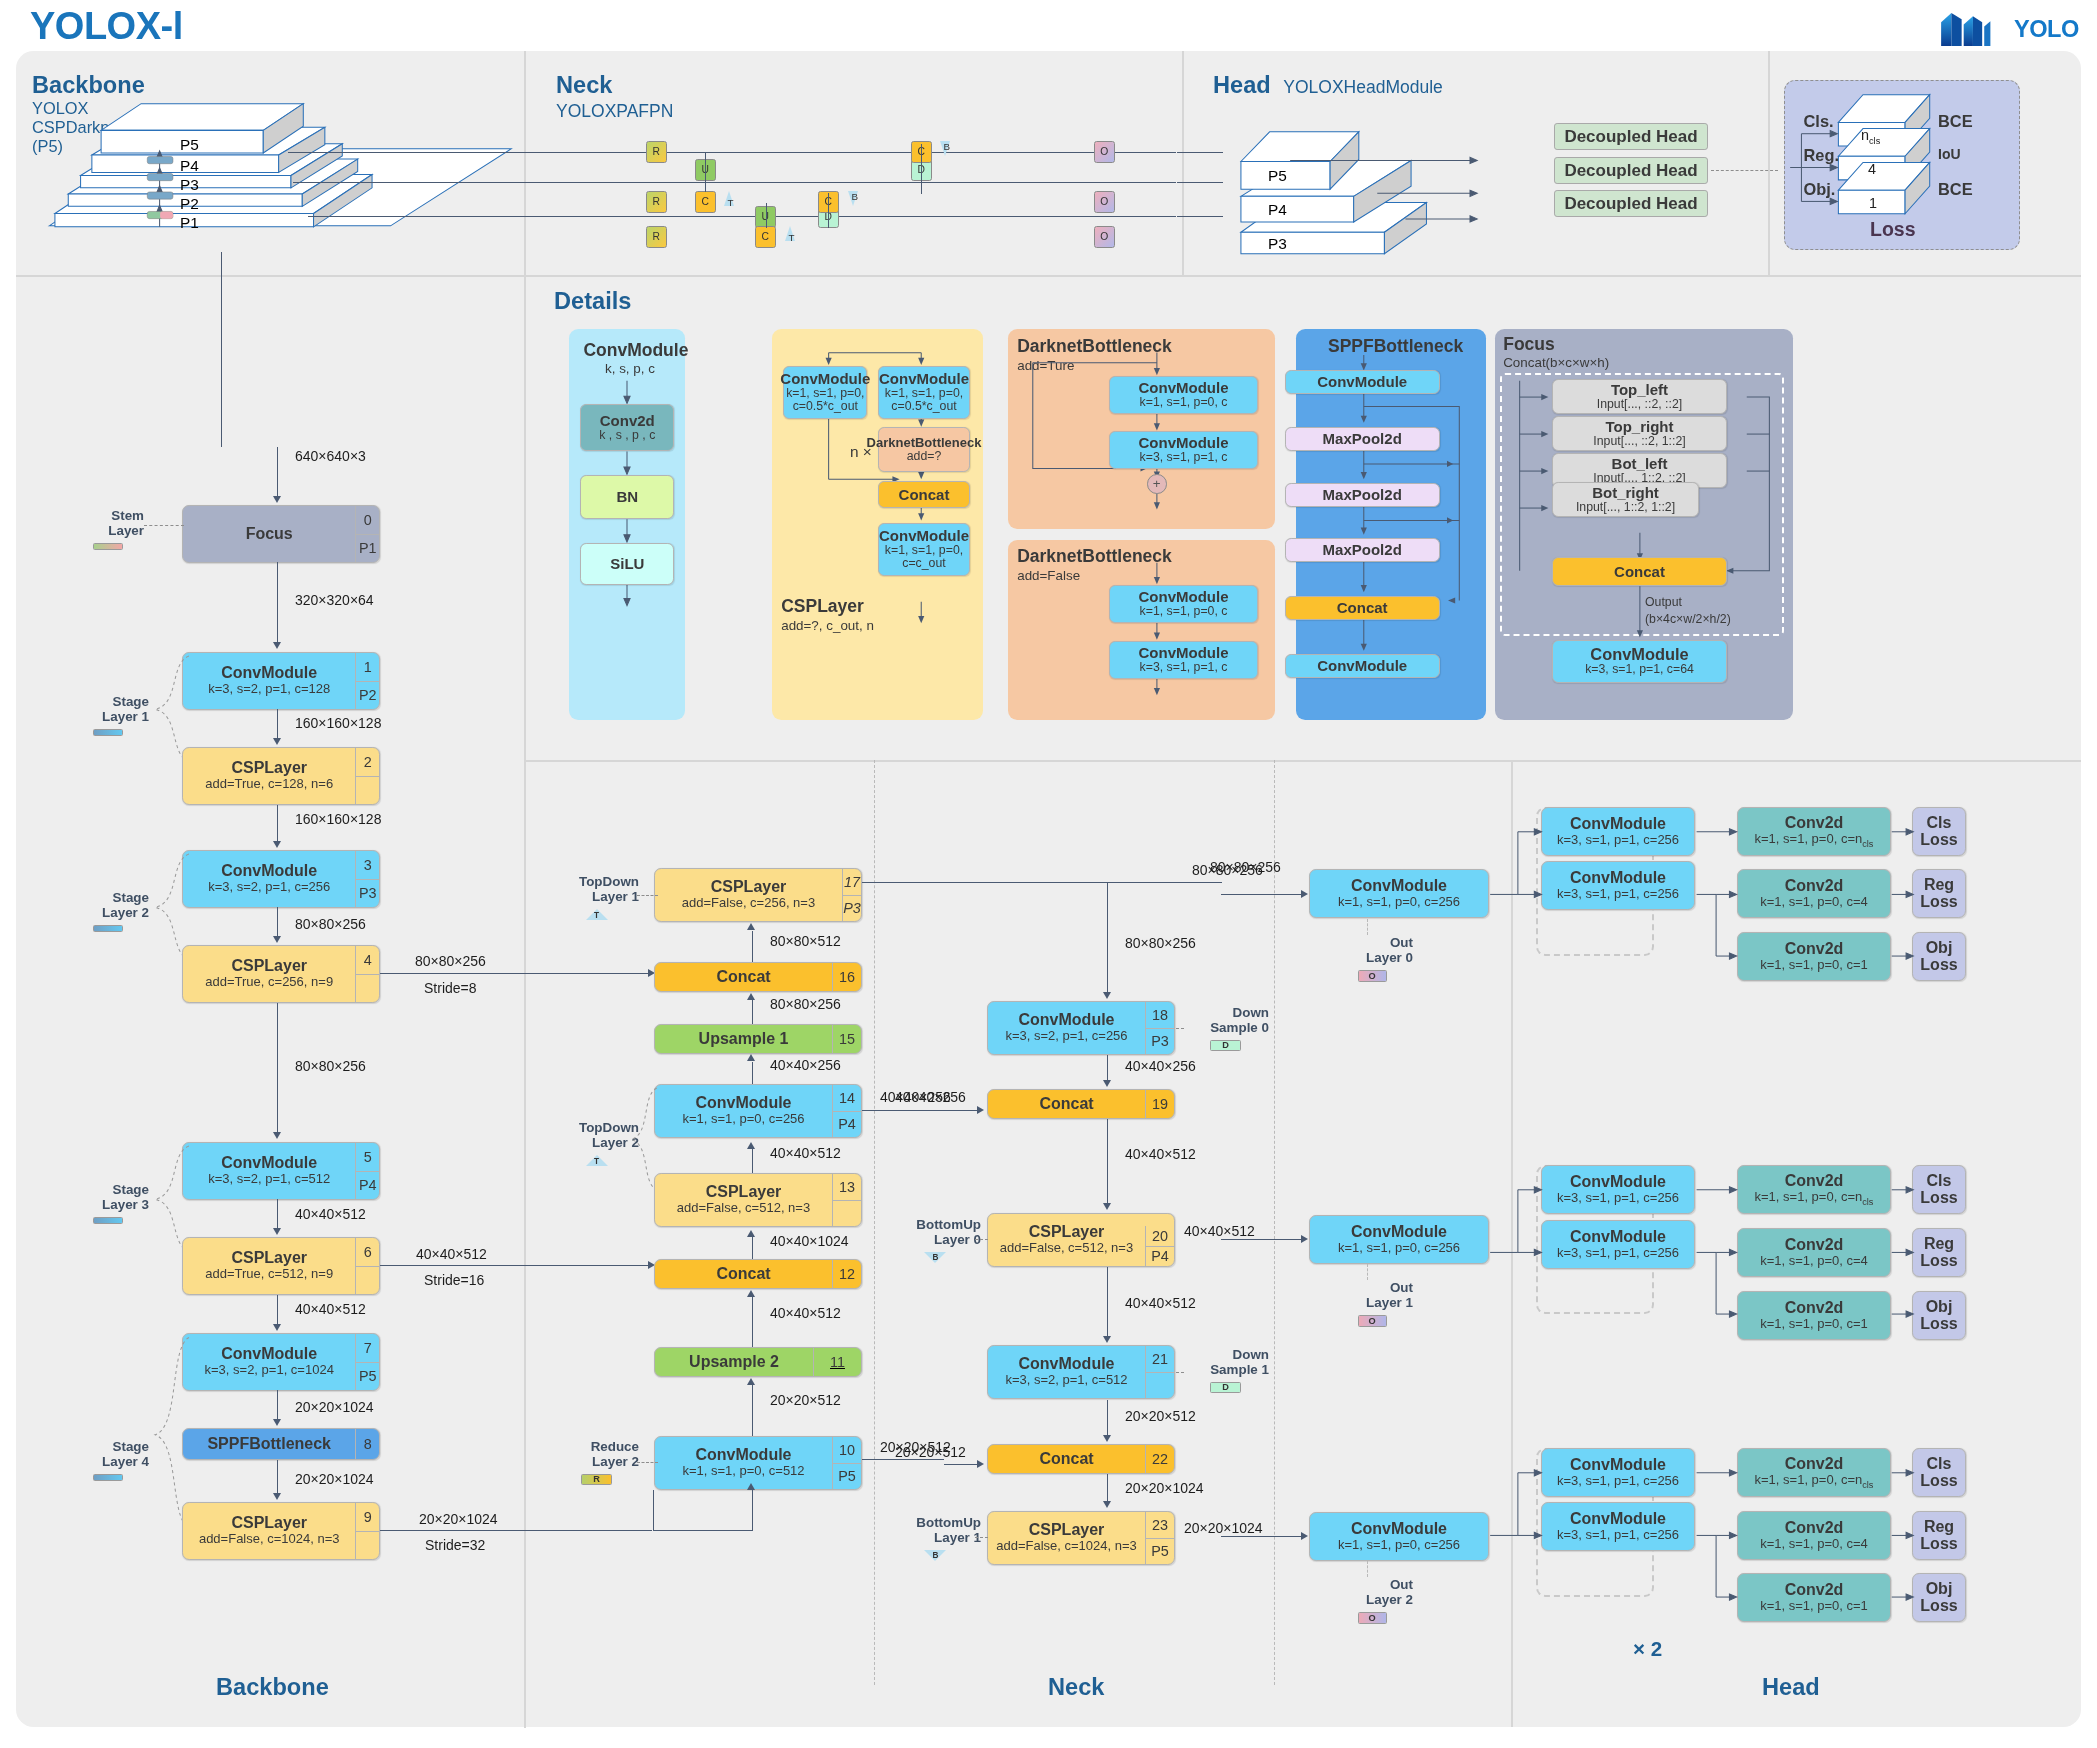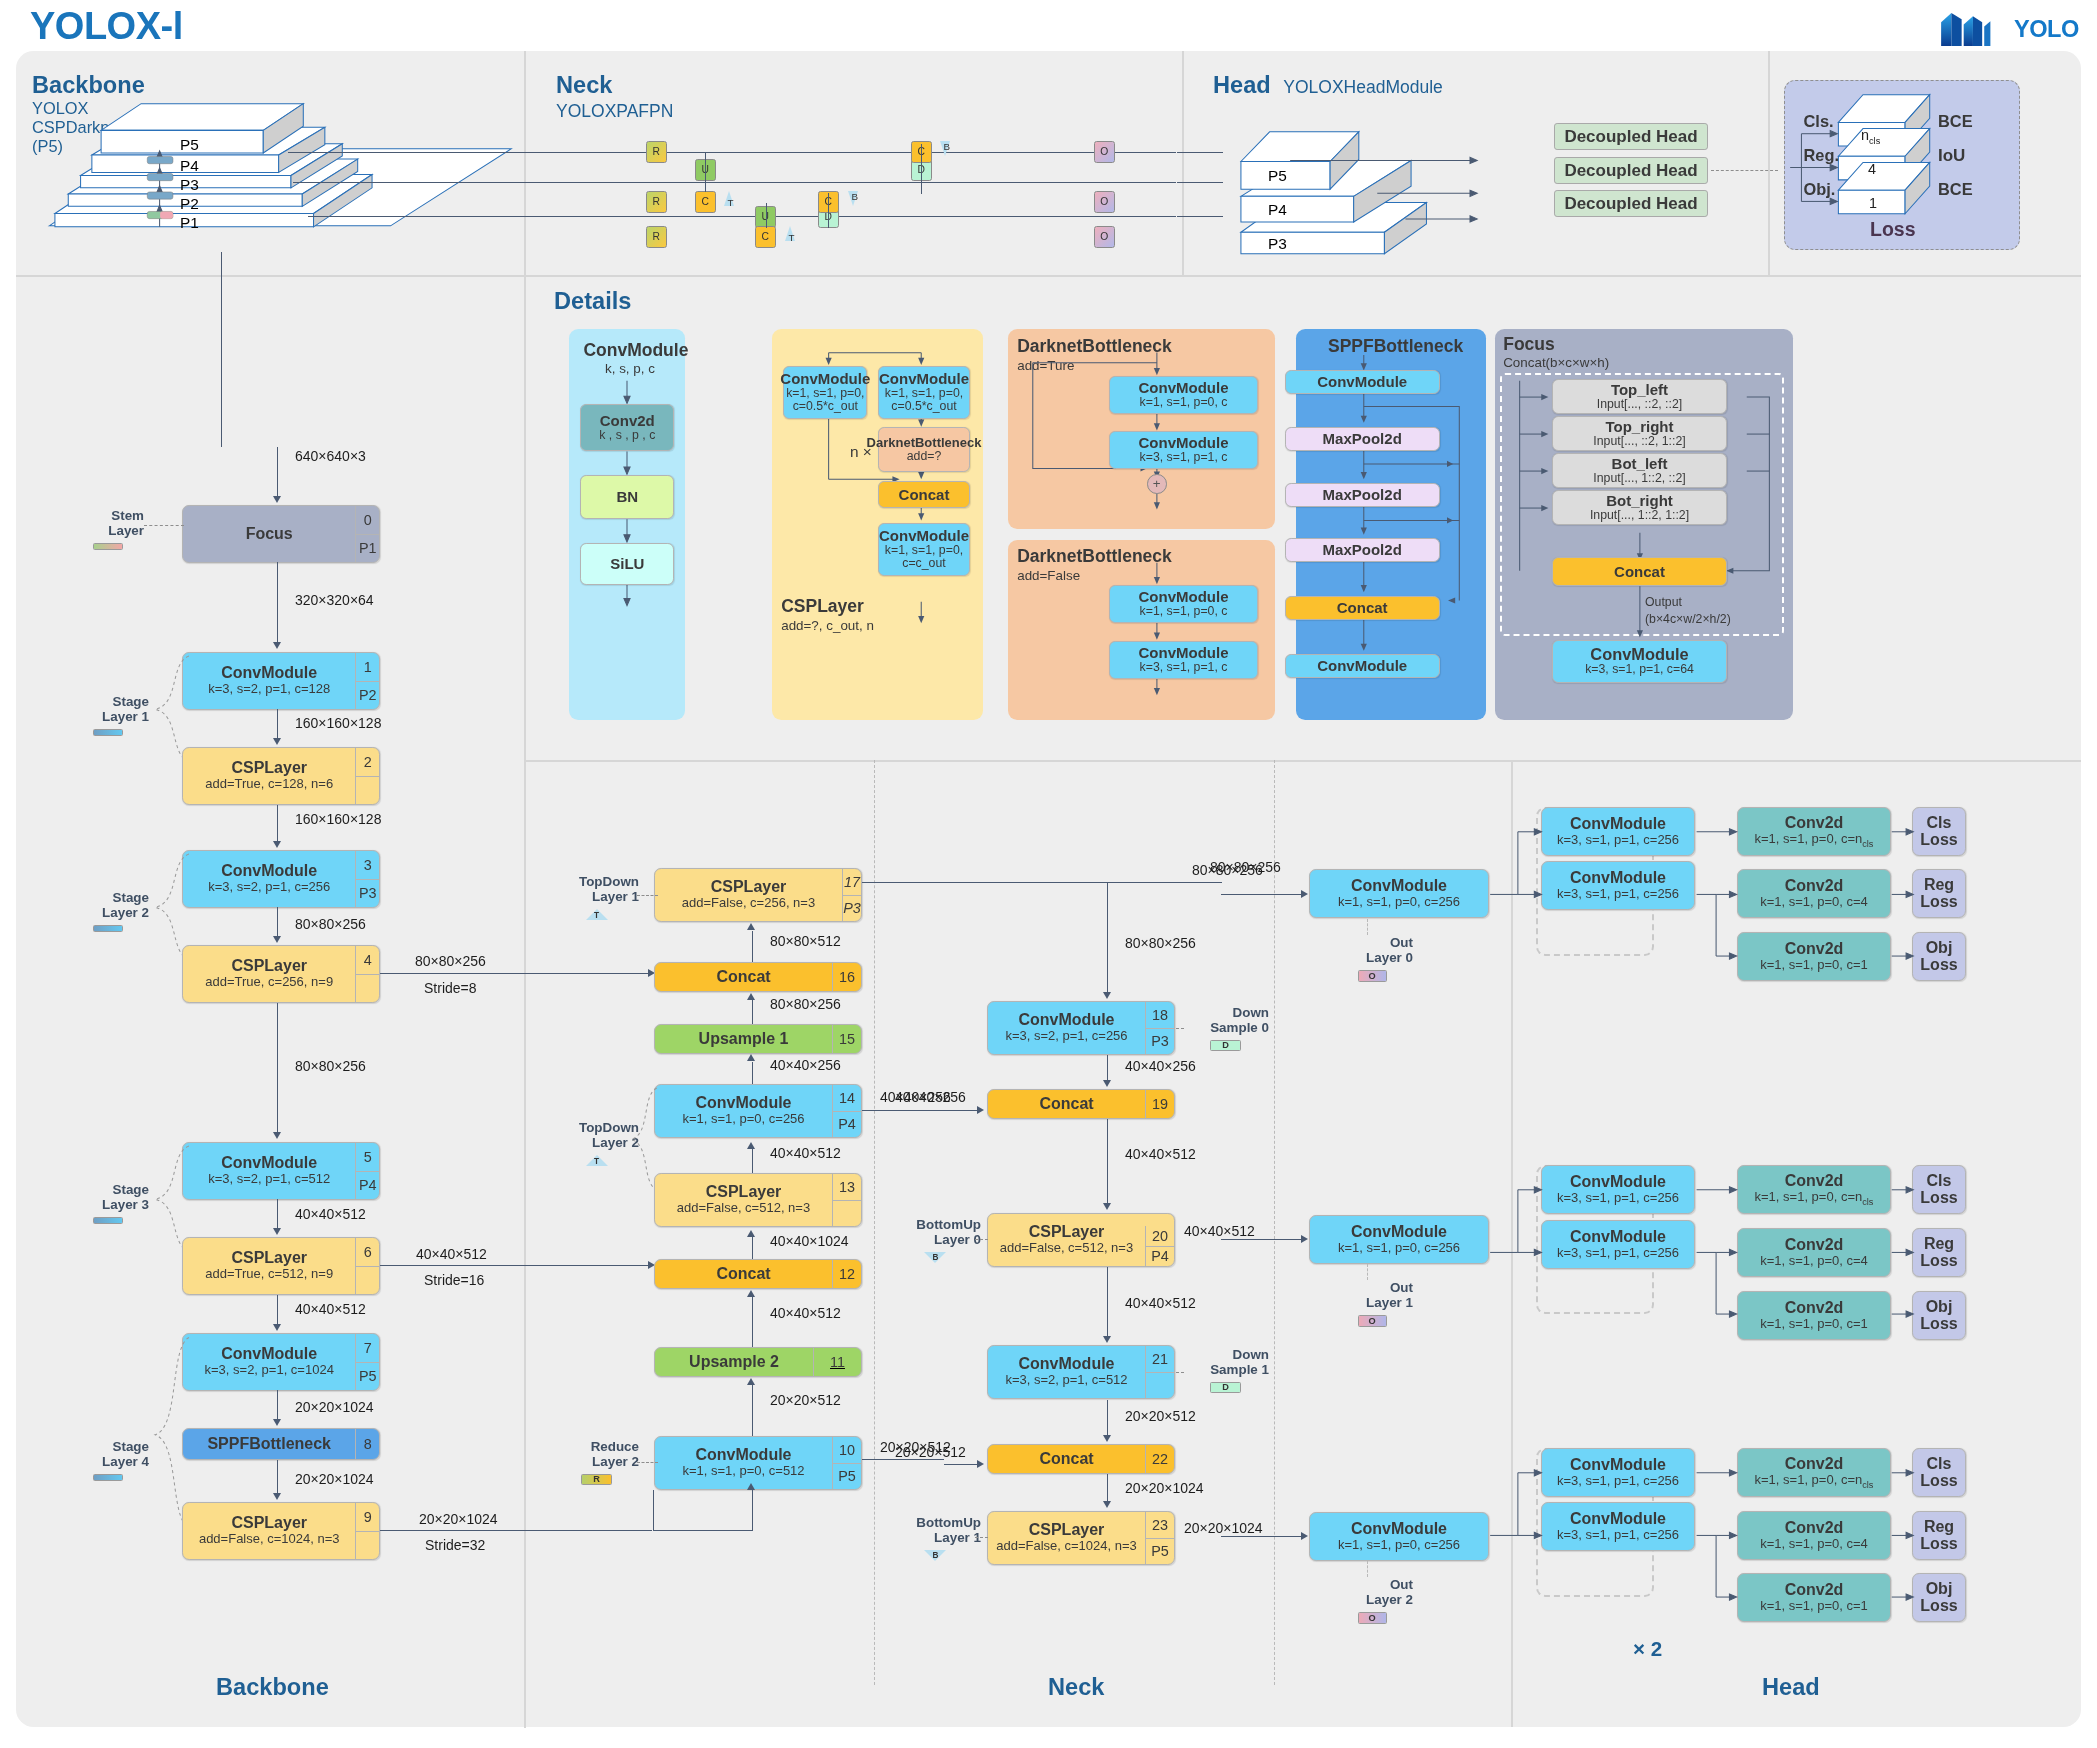--- a/index.html
+++ b/index.html
@@ -386,21 +386,21 @@
         <polygon points="104,236 90,230 90,242"></polygon>
     </g>
   </svg>
   <div class="abs" style="left:19.5px; top:32px; font-size:16.4px; font-weight:bold; color:#3a3a3a;">Cls.</div>
   <div class="abs" style="left:19.5px; top:66px; font-size:16.4px; font-weight:bold; color:#3a3a3a;">Reg.</div>
   <div class="abs" style="left:19.5px; top:100px; font-size:16.4px; font-weight:bold; color:#3a3a3a;">Obj.</div>
   <div class="abs" style="left:77px; top:47px; font-size:14.4px; color:#222;"><span>n</span><sub style="font-size:9.2px;">cls</sub></div>
   <div class="abs" style="left:84px; top:81px; font-size:14.4px; color:#222;">4</div>
   <div class="abs" style="left:85px; top:115px; font-size:14.4px; color:#222;">1</div>
   <div class="abs" style="left:154px; top:32px; font-size:16.4px; font-weight:bold; color:#3a3a3a;">BCE</div>
-  <div class="abs" style="left:154px; top:66px; font-size:17px; font-weight:bold; color:#3a3a3a;">IoU</div>
+  <div class="abs" style="left:154px; top:66px; font-size:14px; font-weight:bold; color:#3a3a3a;">IoU</div>
   <div class="abs" style="left:154px; top:100px; font-size:16.4px; font-weight:bold; color:#3a3a3a;">BCE</div>
   <div class="abs" style="left:86px; top:138px; font-size:19.5px; font-weight:bold; color:#4a3550;">Loss</div>
 </div>
 
 <div class="abs sec-title" style="left:554px; top:288px;">Details</div>
 
 <div class="abs dpanel" style="left:569px; top:329px; width:116px; height:0px;"></div>
 <div class="abs" style="left:569px; top:329px; width:116px; height:391px; background:#b6e9fa; border-radius:9.2px;"></div>
 <div class="abs" style="left:569px; top:329px; width:116px; height:391px;">
   <div class="abs dtitle" style="left:14.4px; top:11.3px;">ConvModule</div>
@@ -620,21 +620,21 @@
     <div class="m2">Input[..., ::2, ::2]</div>
   </div>
   <div class="abs mini c-gray" style="left:57px; top:87px; width:175px; height:35px;">
     <div class="m1">Top_right</div>
     <div class="m2">Input[..., ::2, 1::2]</div>
   </div>
   <div class="abs mini c-gray" style="left:57px; top:124px; width:175px; height:35px;">
     <div class="m1">Bot_left</div>
     <div class="m2">Input[..., 1::2, ::2]</div>
   </div>
-  <div class="abs mini c-gray" style="left:57px; top:161px; width:175px; height:35px;">
+  <div class="abs mini c-gray" style="left:57px; top:153px; width:147px; height:35px;">
     <div class="m1">Bot_right</div>
     <div class="m2">Input[..., 1::2, 1::2]</div>
   </div>
   <div class="abs mini c-cat" style="left:57px; top:228px; width:175px; height:29px;">
     <div class="m1">Concat</div>
   </div>
   <div class="abs dsub" style="left:150px; top:266px; font-size:12.3px;">Output</div>
   <div class="abs dsub" style="left:150px; top:283px; font-size:12.3px;">(b×4c×w/2×h/2)</div>
   <div class="abs mini c-conv" style="left:57px; top:311px; width:175px; height:43px;">
     <div class="m1" style="font-size:16.4px;">ConvModule</div>

